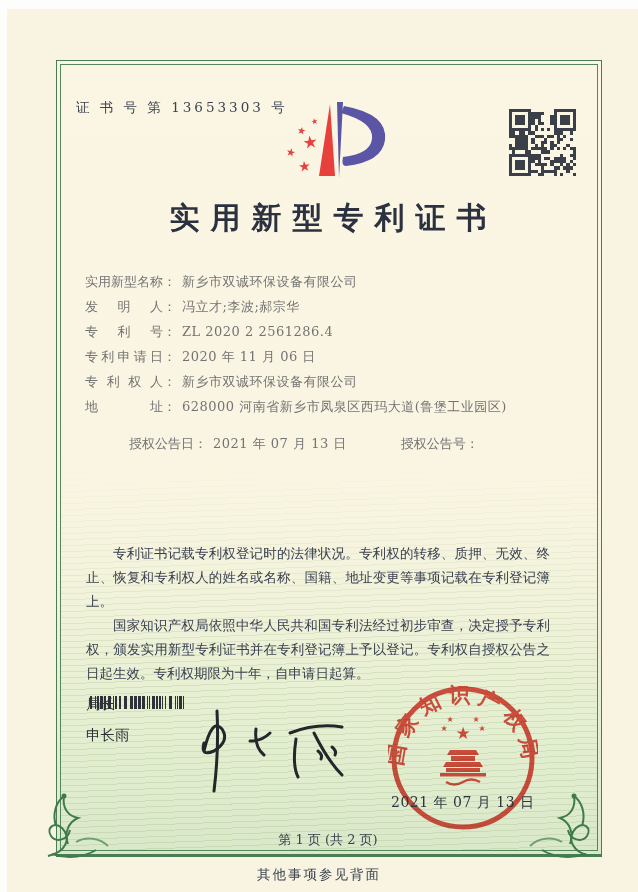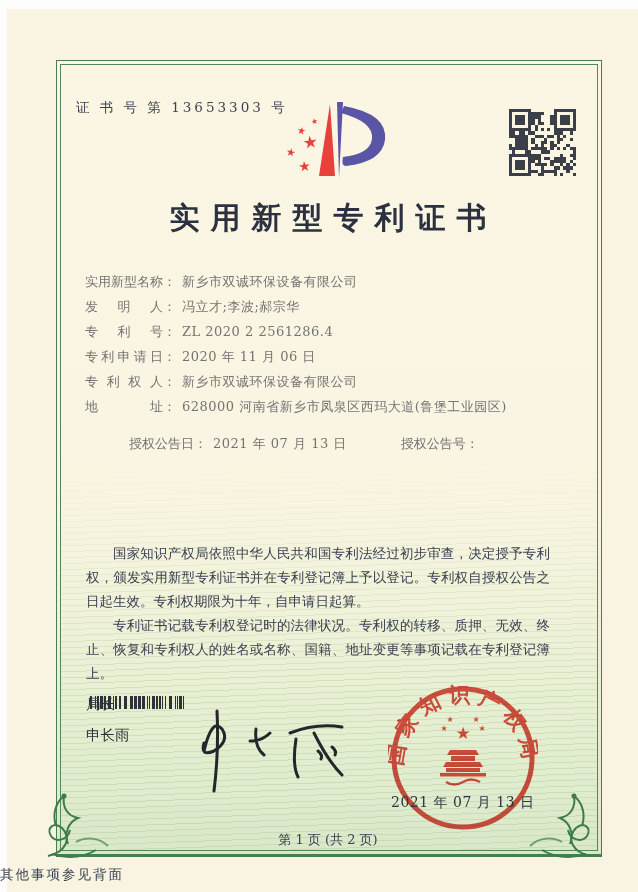--- a/index.html
+++ b/index.html
@@ -35,21 +35,21 @@
          line-height:1.78;text-align:justify;}
   .paras p{margin:0;text-indent:2em;}
   .barcode{position:absolute;left:90px;top:696px;width:162px;height:13px;display:flex;align-items:stretch;}
   .barcode span{display:block;height:100%;}
   .signer{position:absolute;left:86px;top:689px;font-family:Liberation Sans, sans-serif;
           font-size:14.5px;color:#2d3138;line-height:31px;}
   .signature{position:absolute;left:190px;top:703px;width:162px;height:96px;}
   .seal{position:absolute;left:388px;top:683px;width:150px;height:150px;opacity:.88;mix-blend-mode:multiply;}
   .seal-date{position:absolute;left:391px;top:794px;font-size:14px;color:#2e3440;letter-spacing:.5px;z-index:6;}
   .page-num{position:absolute;left:56px;width:544px;top:831px;text-align:center;font-size:13px;color:#394050;}
-  .back-note{position:absolute;left:0;right:0;top:866px;text-align:left;font-size:13.5px;color:#394050;letter-spacing:2px;}
+  .back-note{position:absolute;left:0;right:0;top:866px;text-align:center;font-size:13.5px;color:#394050;letter-spacing:2px;}
   .corner{position:absolute;width:72px;height:72px;z-index:3;}
   .corner.bl{left:42px;top:790px;}
   .corner.br{left:524px;top:790px;transform:scaleX(-1);}
 </style>
 </head>
 <body>
 
 <div class="scan">
   <div class="paper"></div>
 
@@ -554,22 +554,22 @@
       <span>授权公告日</span>
         <span class="fcolon">：</span>
         <span class="fvalue">2021 年 07 月 13 日</span>
       <span class="gsep"></span>
       <span>授权公告号</span>
         <span class="fcolon">：</span>
     </div>
   </div>
 
   <div class="paras">
+    <p>专利证书记载专利权登记时的法律状况。专利权的转移、质押、无效、终止、恢复和专利权人的姓名或名称、国籍、地址变更等事项记载在专利登记簿上。</p>
     <p>国家知识产权局依照中华人民共和国专利法经过初步审查，决定授予专利权，颁发实用新型专利证书并在专利登记簿上予以登记。专利权自授权公告之日起生效。专利权期限为十年，自申请日起算。</p>
-    <p>专利证书记载专利权登记时的法律状况。专利权的转移、质押、无效、终止、恢复和专利权人的姓名或名称、国籍、地址变更等事项记载在专利登记簿上。</p>
   </div>
 
   <div class="barcode" id="barcode">
       <span style="flex: 0 0 2px; background: rgb(47, 51, 56);"></span>
       <span style="flex: 0 0 3px; background: transparent;"></span>
       <span style="flex: 0 0 1px; background: rgb(47, 51, 56);"></span>
       <span style="flex: 0 0 1px; background: transparent;"></span>
       <span style="flex: 0 0 2px; background: rgb(47, 51, 56);"></span>
       <span style="flex: 0 0 1px; background: transparent;"></span>
       <span style="flex: 0 0 3px; background: rgb(47, 51, 56);"></span>

